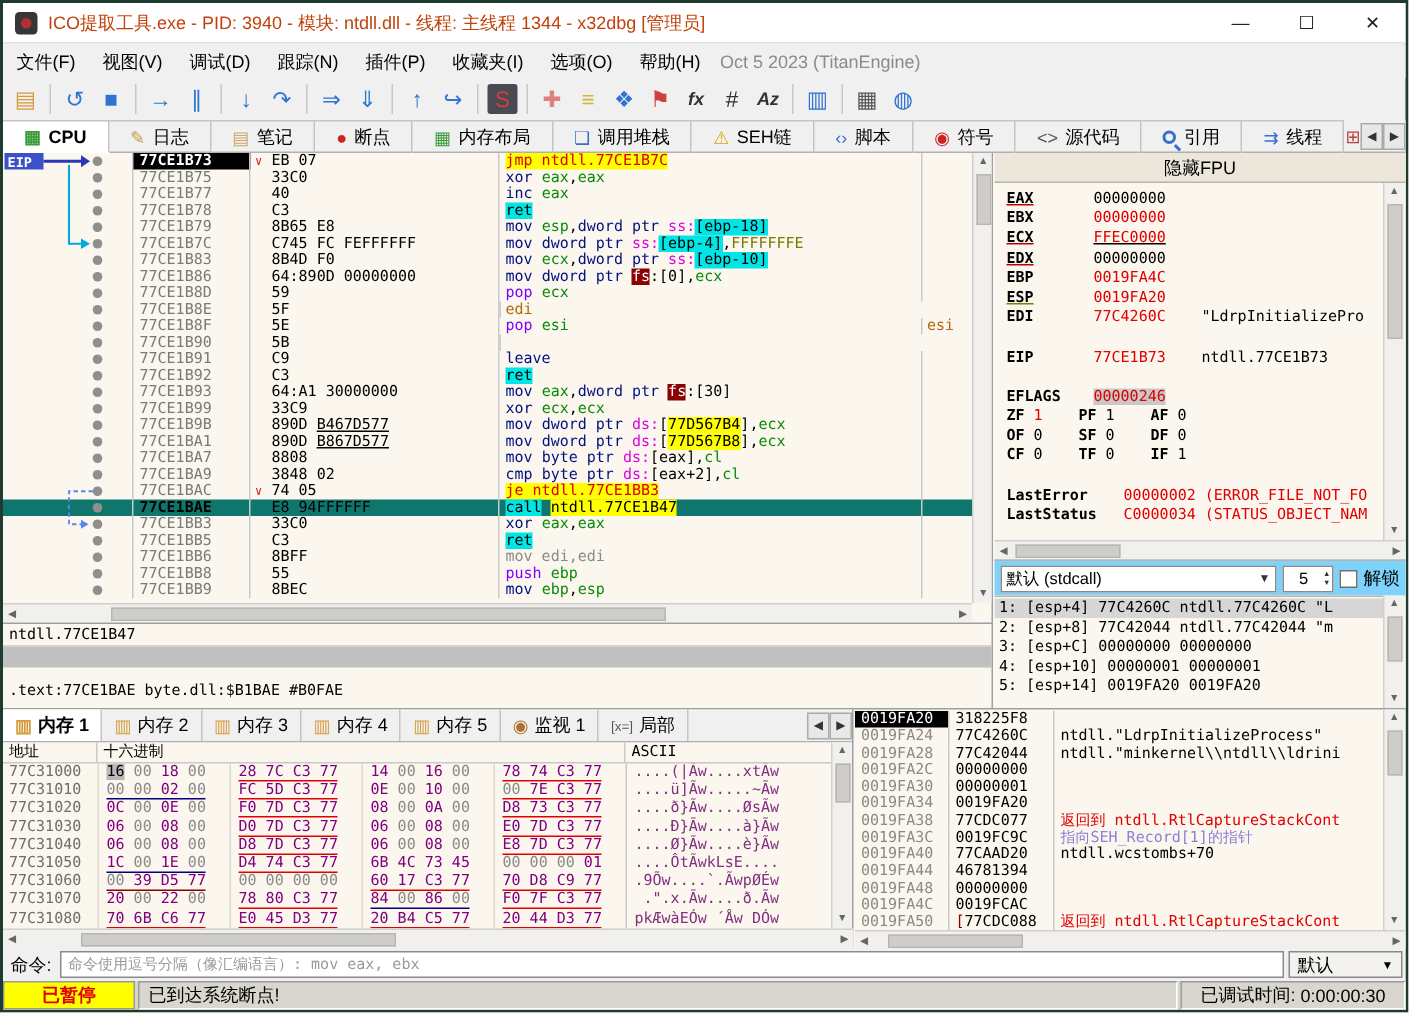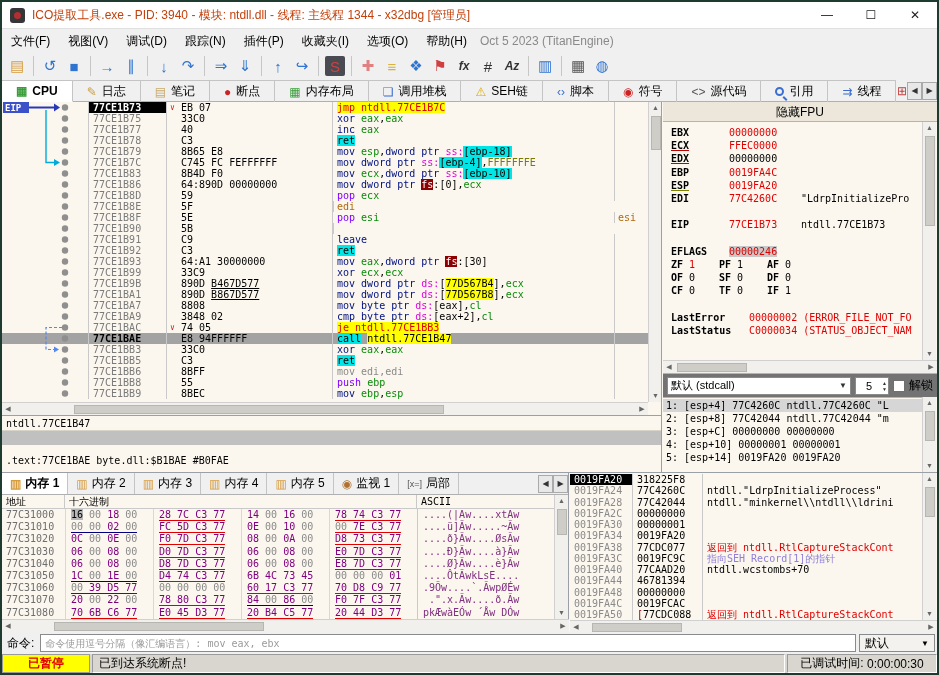--- a/index.html
+++ b/index.html
@@ -30,21 +30,21 @@
 .tabicon { font-size:12px; }
 .tabctl { margin-left:auto; display:flex; align-items:center;}
 .sq { width:15px; height:18px; border:1px solid #aaa; background:#e8e8e8; font-size:8px; display:flex; align-items:center; justify-content:center; color:#333;}
 .mag { width:9px; height:9px; border:2px solid #3a6fd0; border-radius:50%; position:relative; }
 .mag:after { content:""; position:absolute; width:2px; height:5px; background:#3a6fd0; left:7px; top:7px; transform:rotate(-45deg);}
 
 .main { position:absolute; left:0; top:100px; width:935px; height:370px; background:#fbf7ee;}
 .disasm { position:absolute; left:0; top:0; width:660px; height:313px; border-right:1px solid #9aa0a6; overflow:hidden;}
 .drows { position:absolute; left:0; top:0; width:646px; height:300px;}
 .drow { display:flex; height:11px; line-height:11px; font-family:"DejaVu Sans Mono",monospace; font-size:10px; white-space:pre;}
-.drow.selrow { background:#a3a3a3;}
+.drow.selrow { background:#0f766e;}
 .d-gut { width:86px; flex:none;}
 .d-addr { width:79px; flex:none; color:#7a7a7a; border-left:1px solid #c9c9c9; border-right:1px solid #c9c9c9; padding-left:4px;}
 .selrow .d-addr { color:#000; font-weight:bold;}
 .d-addr.eip { background:#000; color:#fff; font-weight:bold;}
 .d-bytes { width:166px; flex:none; border-right:1px solid #c9c9c9; padding-left:14px; color:#000; position:relative;}
 .jm { position:absolute; left:3px; color:#d02020; font-size:8px;}
 .d-instr { flex:1; padding-left:4px;}
 .d-cmt { width:34px; flex:none; border-left:1px solid #c9c9c9; color:#b0690f; padding-left:3px;}
 .tk-pl{color:#000}.tk-mn{color:#001080}.tk-reg{color:#0a8a0a}.tk-pp{color:#8000ff}
 .tk-num{color:#7a7a00}.tk-seg{color:#e000e0}
@@ -69,21 +69,21 @@
 .regarea { position:absolute; left:0; top:20px; width:274px; height:238px; overflow:hidden; padding:4px 0 0 8px;}
 .regrow { height:13.2px; line-height:13.2px; white-space:pre; font-family:"DejaVu Sans Mono",monospace; font-size:10px;}
 .rn { display:inline-block; width:58px; font-weight:bold; color:#000;}
 .rn.u-red { text-decoration:underline; text-decoration-color:#c00000;}
 .rn.u-olv { text-decoration:underline; text-decoration-color:#808000;}
 .rv-k{color:#000}.rv-r{color:#e00000}
 .rv-sel{background:#c8c8c8}
 .rx { position:absolute; left:130px; display:inline;}
 .flagcell { display:inline-block; width:48px;}
 
-.argshdr { position:absolute; left:0; top:271px; width:274px; height:24px; display:flex; align-items:center; gap:4px; padding:0 4px; background:#737373; border-top:1px solid #b8b4a8;}
+.argshdr { position:absolute; left:0; top:271px; width:274px; height:24px; display:flex; align-items:center; gap:4px; padding:0 4px; background:#7dd3fc; border-top:1px solid #b8b4a8;}
 .combo { flex:1; height:18px; background:#fff; border:1px solid #8a8a8a; display:flex; align-items:center; padding:0 3px; font-size:11px;}
 .combo .caret{margin-left:auto; font-size:8px; color:#333;}
 .spin { width:34px; height:18px; background:#fff; border:1px solid #8a8a8a; display:flex; align-items:center;}
 .spin .num{flex:1; text-align:center; font-size:11px;}
 .spin .ud{display:flex; flex-direction:column; font-size:5px; color:#333; line-height:6px; padding-right:1px;}
 .chk { width:12px; height:12px; background:#fff; border:1px solid #707070;}
 .argslist { position:absolute; left:0; top:295px; width:259px; height:75px; overflow:hidden; background:#fbf7ee; border-top:1px solid #b8b4a8; padding-top:1px;}
 .argrow { height:13px; line-height:13px; white-space:pre; font-family:"DejaVu Sans Mono",monospace; font-size:10px; color:#000; padding-left:3px;}
 .argrow.sel { background:#d6d6d6;}
 
@@ -321,22 +321,23 @@
 
     <div class="infopane mono">
       <div class="inf1">ntdll.77CE1B47</div>
       <div class="infgray"></div>
       <div class="inf2">.text:77CE1BAE byte.dll:$B1BAE #B0FAE</div>
     </div>
 
     <div class="regs">
       <div class="reghdr">隐藏FPU</div>
       <div class="regarea" id="regarea">
+          <div class="regrow" style="position: relative;"><span class="rn u-red">EAX</span><span class="rv-k">00000000</span></div>
           <div class="regrow" style="position: relative;"><span class="rn">EBX</span><span class="rv-r">00000000</span></div>
-          <div class="regrow" style="position: relative;"><span class="rn u-red">ECX</span><span class="rv-r">FFEC0000</span></div>
+          <div class="regrow" style="position: relative; text-decoration: underline;"><span class="rn u-red">ECX</span><span class="rv-r">FFEC0000</span></div>
           <div class="regrow" style="position: relative;"><span class="rn u-red">EDX</span><span class="rv-k">00000000</span></div>
           <div class="regrow" style="position: relative;"><span class="rn">EBP</span><span class="rv-r">0019FA4C</span></div>
           <div class="regrow" style="position: relative;"><span class="rn u-olv">ESP</span><span class="rv-r">0019FA20</span></div>
           <div class="regrow" style="position: relative;"><span class="rn">EDI</span><span class="rv-r">77C4260C</span><span class="rx rv-k">"LdrpInitializePro</span></div>
           <div class="regrow" style="position: relative;"></div>
           <div class="regrow" style="position: relative;"><span class="rn">EIP</span><span class="rv-r">77CE1B73</span><span class="rx rv-k">ntdll.77CE1B73</span></div>
           <div class="regrow" style="position: relative;"></div>
           <div class="regrow" style="position: relative;"><span class="rn">EFLAGS</span><span class="rv-r rv-sel">00000246</span></div>
           <div class="regrow" style="position: relative;"><span class="flagcell"><span class="rn" style="width: auto;">ZF</span><span class="rv-r"> 1</span></span><span class="flagcell"><span class="rn" style="width: auto;">PF</span><span class="rv-k"> 1</span></span><span class="flagcell"><span class="rn" style="width: auto;">AF</span><span class="rv-k"> 0</span></span></div>
           <div class="regrow" style="position: relative;"><span class="flagcell"><span class="rn" style="width: auto;">OF</span><span class="rv-k"> 0</span></span><span class="flagcell"><span class="rn" style="width: auto;">SF</span><span class="rv-k"> 0</span></span><span class="flagcell"><span class="rn" style="width: auto;">DF</span><span class="rv-k"> 0</span></span></div>

